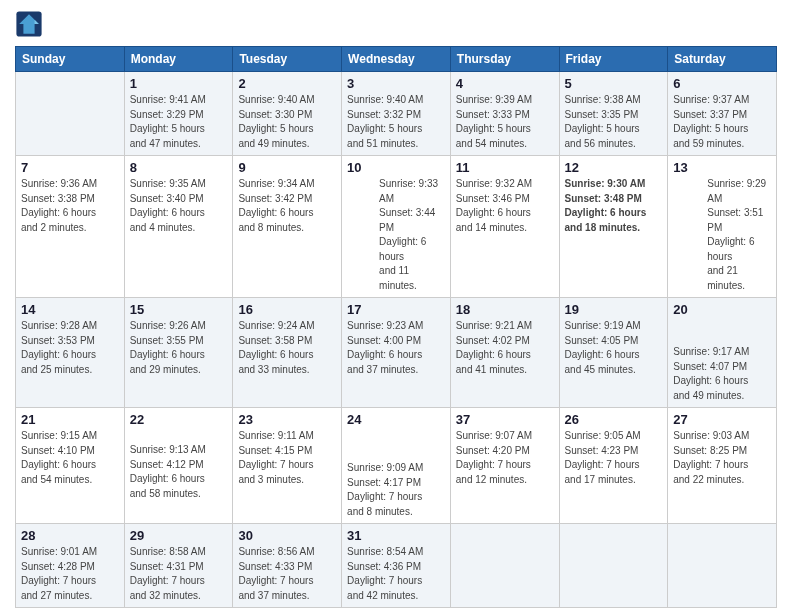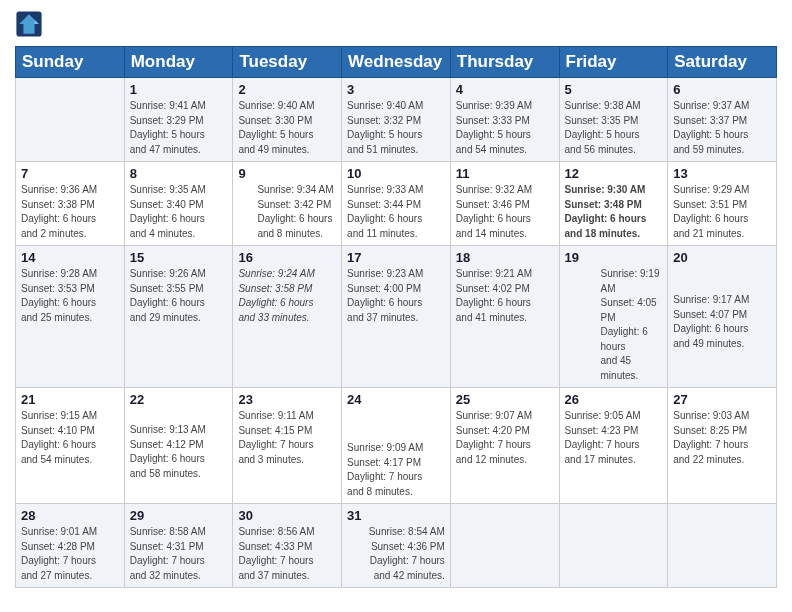--- a/index.html
+++ b/index.html
@@ -53,21 +53,21 @@
     table {
       width: 100%;
       border-collapse: collapse;
       table-layout: fixed;
     }
     thead tr th {
       background-color: #2b6cb0;
       color: white;
       text-align: left;
       padding: 5px 6px;
-      font-size: 17px;
+      font-size: 12px;
       font-weight: bold;
       border: 1px solid #1a4f8a;
     }
     tbody tr td {
       border: 1px solid #ccc;
       vertical-align: top;
       padding: 4px 5px;
       font-size: 10.5px;
       color: #333;
       height: 82px;
@@ -182,49 +182,49 @@
           </td>
           <td>
             <span class="day-num">8</span>
             <div class="day-info" style="white-space: pre-line;">Sunrise: 9:35 AM
 Sunset: 3:40 PM
 Daylight: 6 hours
 and 4 minutes.</div>
           </td>
           <td>
             <span class="day-num">9</span>
-            <div class="day-info" style="white-space: pre-line; margin-left: 19px;">Sunrise: 9:34 AM
+            <div class="day-info" style="white-space: pre-line;">Sunrise: 9:34 AM
 Sunset: 3:42 PM
 Daylight: 6 hours
 and 8 minutes.</div>
           </td>
           <td>
             <span class="day-num">10</span>
-            <div class="day-info" style="white-space: pre-line;">Sunrise: 9:33 AM
+            <div class="day-info" style="white-space: pre-line; margin-left: 32px;">Sunrise: 9:33 AM
 Sunset: 3:44 PM
 Daylight: 6 hours
 and 11 minutes.</div>
           </td>
           <td>
             <span class="day-num">11</span>
             <div class="day-info" style="white-space: pre-line;">Sunrise: 9:32 AM
 Sunset: 3:46 PM
 Daylight: 6 hours
 and 14 minutes.</div>
           </td>
           <td>
             <span class="day-num">12</span>
             <div class="day-info" style="white-space: pre-line; font-weight: bold;">Sunrise: 9:30 AM
 Sunset: 3:48 PM
 Daylight: 6 hours
 and 18 minutes.</div>
           </td>
           <td>
             <span class="day-num">13</span>
-            <div class="day-info" style="white-space: pre-line;">Sunrise: 9:29 AM
+            <div class="day-info" style="white-space: pre-line; margin-left: 34px;">Sunrise: 9:29 AM
 Sunset: 3:51 PM
 Daylight: 6 hours
 and 21 minutes.</div>
           </td>
         </tr>
         <tr>
           <td>
             <span class="day-num">14</span>
             <div class="day-info" style="white-space: pre-line;">Sunrise: 9:28 AM
 Sunset: 3:53 PM
@@ -233,42 +233,42 @@
           </td>
           <td>
             <span class="day-num">15</span>
             <div class="day-info" style="white-space: pre-line;">Sunrise: 9:26 AM
 Sunset: 3:55 PM
 Daylight: 6 hours
 and 29 minutes.</div>
           </td>
           <td>
             <span class="day-num">16</span>
-            <div class="day-info" style="white-space: pre-line; font-style: italic;">Sunrise: 9:24 AM
+            <div class="day-info" style="white-space: pre-line;">Sunrise: 9:24 AM
 Sunset: 3:58 PM
 Daylight: 6 hours
 and 33 minutes.</div>
           </td>
           <td>
             <span class="day-num">17</span>
             <div class="day-info" style="white-space: pre-line;">Sunrise: 9:23 AM
 Sunset: 4:00 PM
 Daylight: 6 hours
 and 37 minutes.</div>
           </td>
           <td>
             <span class="day-num">18</span>
             <div class="day-info" style="white-space: pre-line;">Sunrise: 9:21 AM
 Sunset: 4:02 PM
 Daylight: 6 hours
 and 41 minutes.</div>
           </td>
           <td>
             <span class="day-num">19</span>
-            <div class="day-info" style="white-space: pre-line; margin-left: 36px;">Sunrise: 9:19 AM
+            <div class="day-info" style="white-space: pre-line;">Sunrise: 9:19 AM
 Sunset: 4:05 PM
 Daylight: 6 hours
 and 45 minutes.</div>
           </td>
           <td>
             <span class="day-num">20</span>
             <div class="day-info" style="white-space: pre-line; margin-top: 28px;">Sunrise: 9:17 AM
 Sunset: 4:07 PM
 Daylight: 6 hours
 and 49 minutes.</div>
@@ -297,21 +297,21 @@
 and 3 minutes.</div>
           </td>
           <td>
             <span class="day-num">24</span>
             <div class="day-info" style="white-space: pre-line; margin-top: 34px;">Sunrise: 9:09 AM
 Sunset: 4:17 PM
 Daylight: 7 hours
 and 8 minutes.</div>
           </td>
           <td>
-            <span class="day-num">25</span>
+            <span class="day-num">37</span>
             <div class="day-info" style="white-space: pre-line;">Sunrise: 9:07 AM
 Sunset: 4:20 PM
 Daylight: 7 hours
 and 12 minutes.</div>
           </td>
           <td>
             <span class="day-num">26</span>
             <div class="day-info" style="white-space: pre-line;">Sunrise: 9:05 AM
 Sunset: 4:23 PM
 Daylight: 7 hours
@@ -342,21 +342,21 @@
           </td>
           <td>
             <span class="day-num">30</span>
             <div class="day-info" style="white-space: pre-line;">Sunrise: 8:56 AM
 Sunset: 4:33 PM
 Daylight: 7 hours
 and 37 minutes.</div>
           </td>
           <td>
             <span class="day-num">31</span>
-            <div class="day-info" style="white-space: pre-line; text-align: right;">Sunrise: 8:54 AM
+            <div class="day-info" style="white-space: pre-line;">Sunrise: 8:54 AM
 Sunset: 4:36 PM
 Daylight: 7 hours
 and 42 minutes.</div>
           </td>
           <td></td>
           <td></td>
           <td></td>
         </tr>
       </tbody>
   </table>

